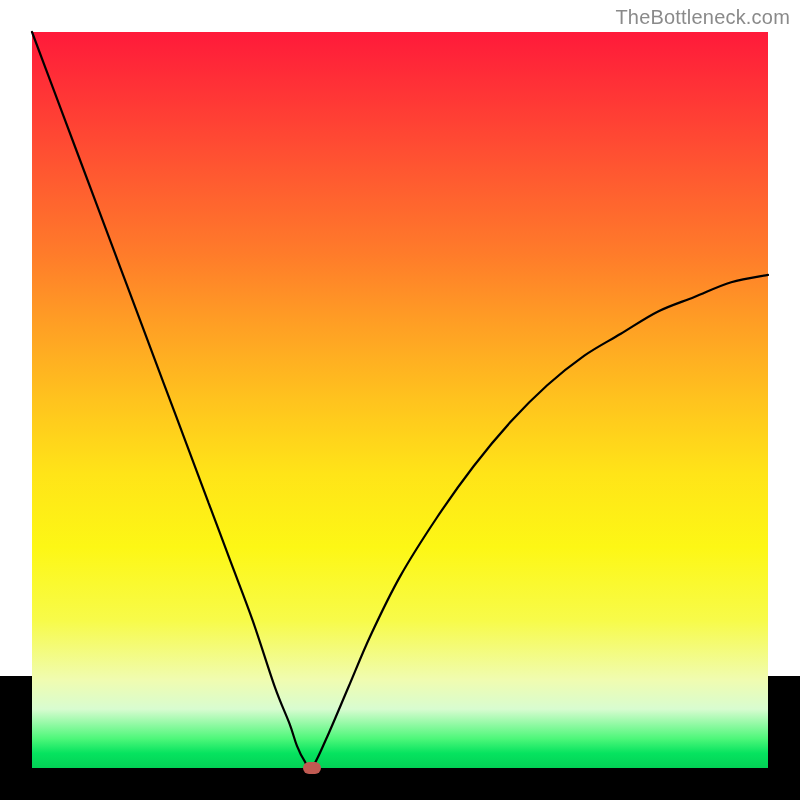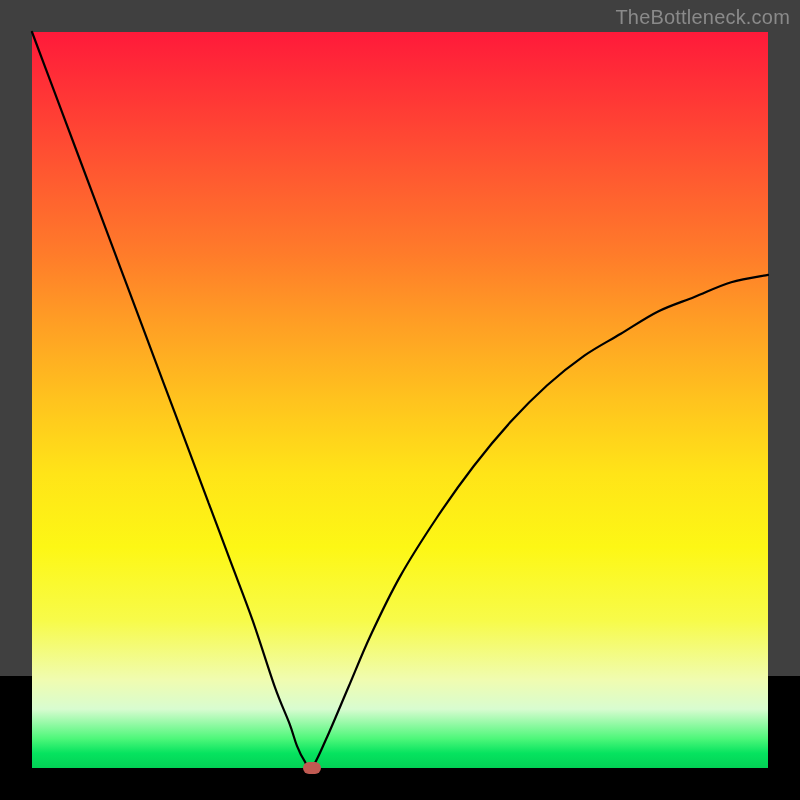--- a/index.html
+++ b/index.html
@@ -8,21 +8,21 @@
     width: 800px;
     height: 800px;
     overflow: hidden;
     background: #000;
     font-family: Arial, Helvetica, sans-serif;
   }
   .frame {
     position: relative;
     width: 800px;
     height: 676px;
-    background: #404040;
+    background: #ffffff;
   }
   .plot {
     position: absolute;
     left: 32px;
     top: 32px;
     width: 736px;
     height: 736px;
     background: linear-gradient(to bottom,
       #ff1a3a 0%,
       #ff3a35 10%,

